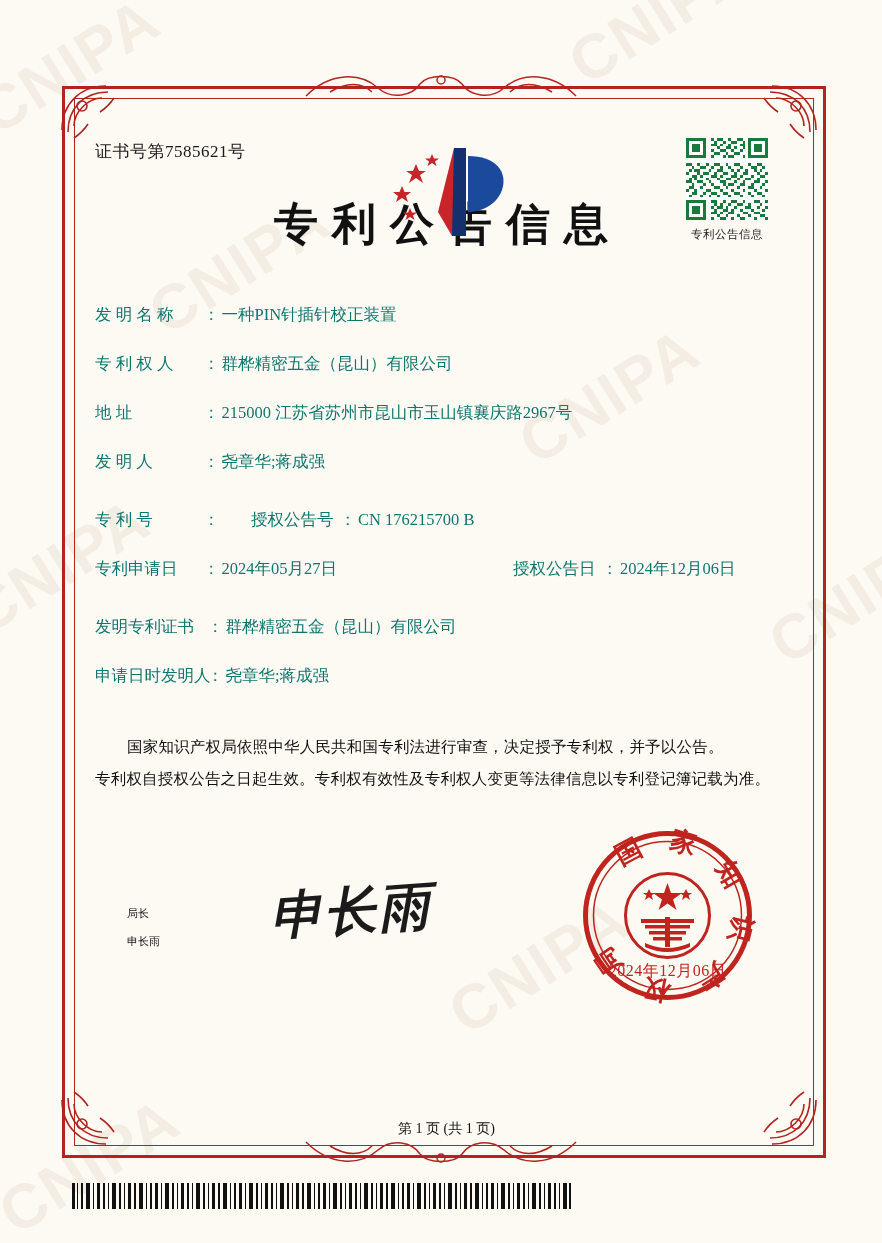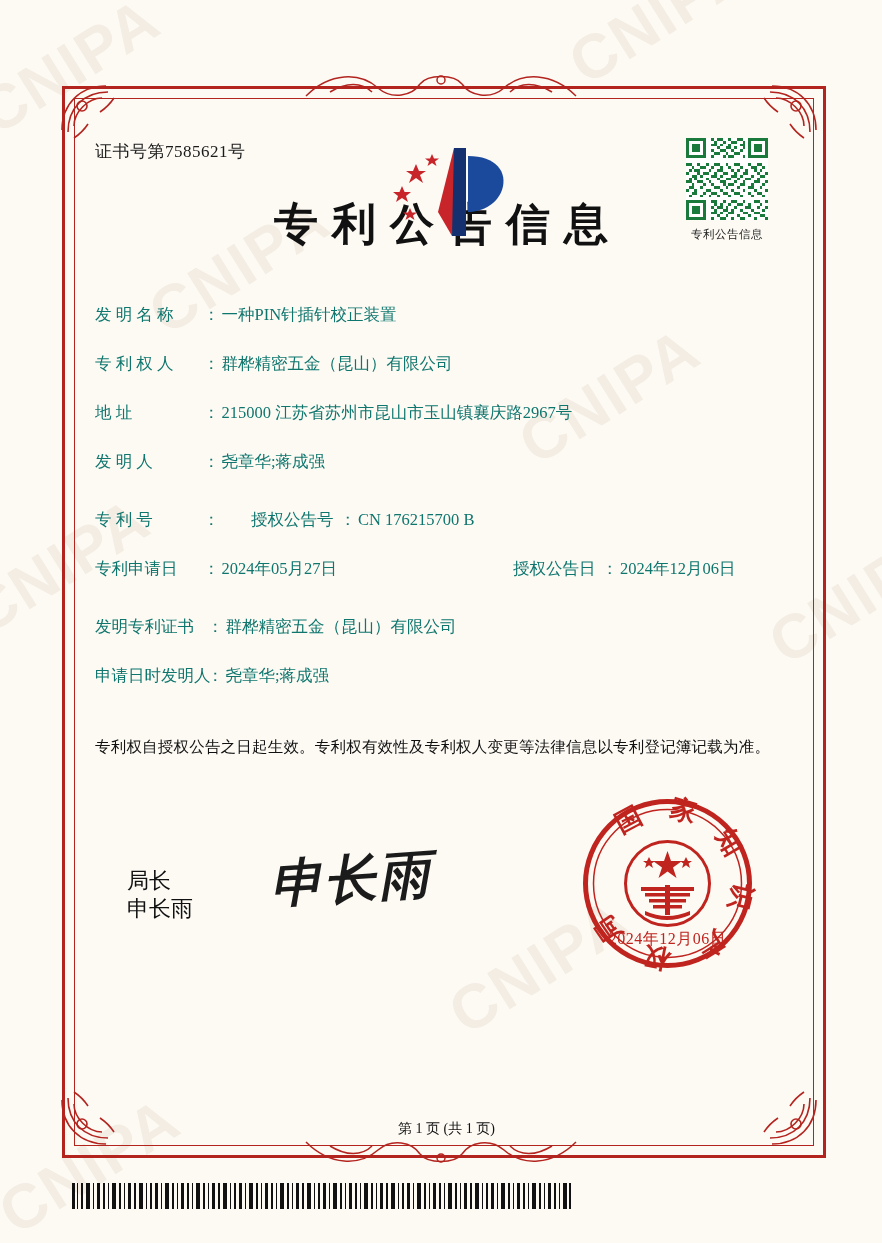--- a/index.html
+++ b/index.html
@@ -177,21 +177,21 @@
 
   .signature-area {
     position: relative;
     margin-top: 48px;
     height: 160px;
   }
   .director {
     position: absolute;
     left: 32px;
     top: 56px;
-    font-size: 22px;
+    font-size: 11px;
     line-height: 28px;
     color: #111;
   }
   .sign-script {
     position: absolute;
     left: 175px;
     top: 34px;
     font-size: 52px;
     font-family: "DejaVu Serif", serif;
     font-style: italic;
@@ -589,20 +589,21 @@
 
       <div class="row">
         <div class="lbl" style="width:112px;flex:0 0 112px;">申请日时发明人</div>
         <div class="colon">：</div>
         <div class="val">尧章华;蒋成强</div>
       </div>
 
     </div>
 
     <div class="paragraph">
+      <div class="indent">国家知识产权局依照中华人民共和国专利法进行审查，决定授予专利权，并予以公告。</div>
       <div>专利权自授权公告之日起生效。专利权有效性及专利权人变更等法律信息以专利登记簿记载为准。</div>
     </div>
 
     <div class="signature-area">
       <div class="director">
         <div>局长</div>
         <div>申长雨</div>
       </div>
 
       <div class="sign-script">申长雨</div>

